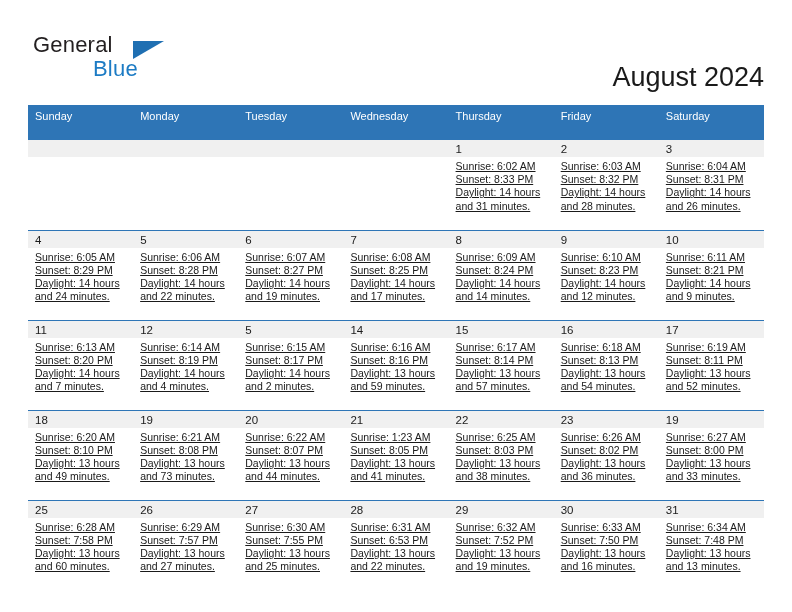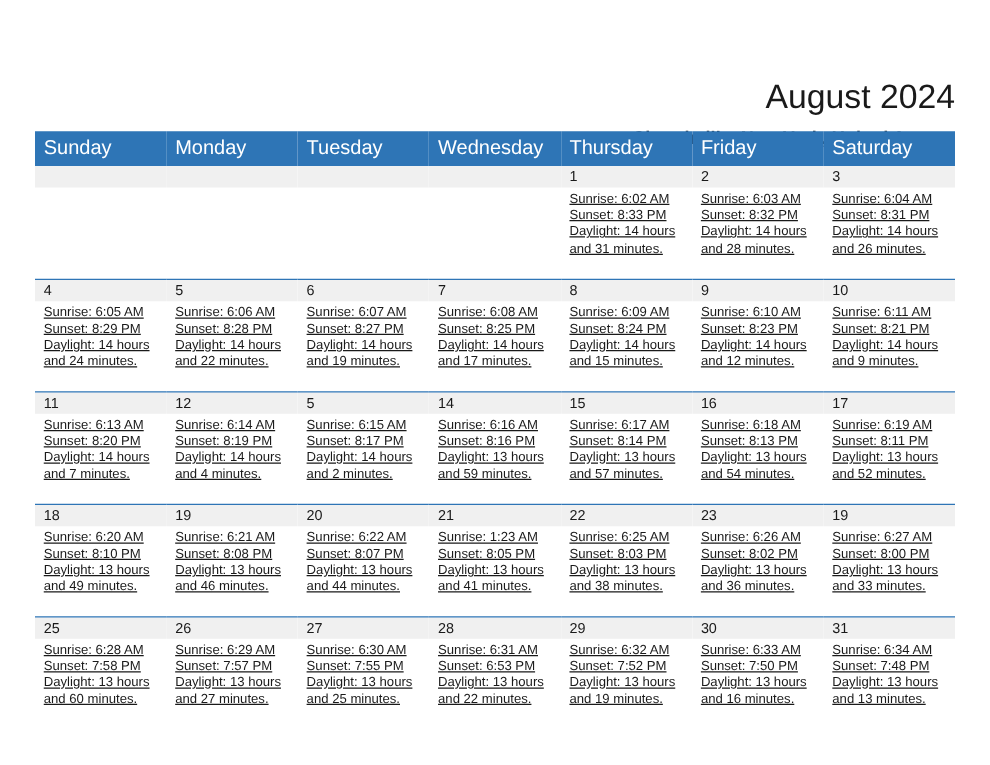--- a/index.html
+++ b/index.html
@@ -63,24 +63,24 @@
   .cal {
     position: absolute;
     left: 28px; top: 105px;
     width: 736px;
     border-collapse: collapse;
     table-layout: fixed;
   }
   .cal th {
     background: #2e75b6;
     color: #ffffff;
-    font-size: 16px;
+    font-size: 11px;
     font-weight: normal;
     text-align: left;
-    padding: 5px 0 5px 7px;
+    padding: 5px 0 18px 7px;
     height: 20px;
     border: none;
   }
   .cal td {
     width: 105.14px;
     height: 90px;
     vertical-align: top;
     padding: 0;
     border: none;
     border-top: 1px solid #2e75b6;
@@ -105,20 +105,25 @@
   }
   .cell-body div { white-space: nowrap; }
   td.empty .daynum-band { background: #f0f0f0; }
 </style>
 </head>
 <body>
 
 <div class="page">
 
   <div class="topbar">
+    <div class="logo">
+      <span class="logo-general">General</span>
+      <span class="logo-tri"></span>
+      <span class="logo-blue">Blue</span>
+    </div>
     <div class="title-wrap">
       <h1 class="cal-title">August 2024</h1>
       <p class="cal-sub">Churchville, New York, United August</p>
     </div>
   </div>
 
   <table class="cal">
     <thead>
       <tr>
         <th>Sunday</th>
@@ -208,21 +213,21 @@
               <div>Daylight: 14 hours</div>
               <div>and 17 minutes.</div>
             </div>
           </td>
           <td>
             <div class="daynum-band">8</div>
             <div class="cell-body">
               <div>Sunrise: 6:09 AM</div>
               <div>Sunset: 8:24 PM</div>
               <div>Daylight: 14 hours</div>
-              <div>and 15 minutes.</div>
+              <div>and 14 minutes.</div>
             </div>
           </td>
           <td>
             <div class="daynum-band">9</div>
             <div class="cell-body">
               <div>Sunrise: 6:10 AM</div>
               <div>Sunset: 8:23 PM</div>
               <div>Daylight: 14 hours</div>
               <div>and 12 minutes.</div>
             </div>
@@ -311,21 +316,21 @@
               <div>Daylight: 13 hours</div>
               <div>and 49 minutes.</div>
             </div>
           </td>
           <td>
             <div class="daynum-band">19</div>
             <div class="cell-body">
               <div>Sunrise: 6:21 AM</div>
               <div>Sunset: 8:08 PM</div>
               <div>Daylight: 13 hours</div>
-              <div>and 46 minutes.</div>
+              <div>and 73 minutes.</div>
             </div>
           </td>
           <td>
             <div class="daynum-band">20</div>
             <div class="cell-body">
               <div>Sunrise: 6:22 AM</div>
               <div>Sunset: 8:07 PM</div>
               <div>Daylight: 13 hours</div>
               <div>and 44 minutes.</div>
             </div>

